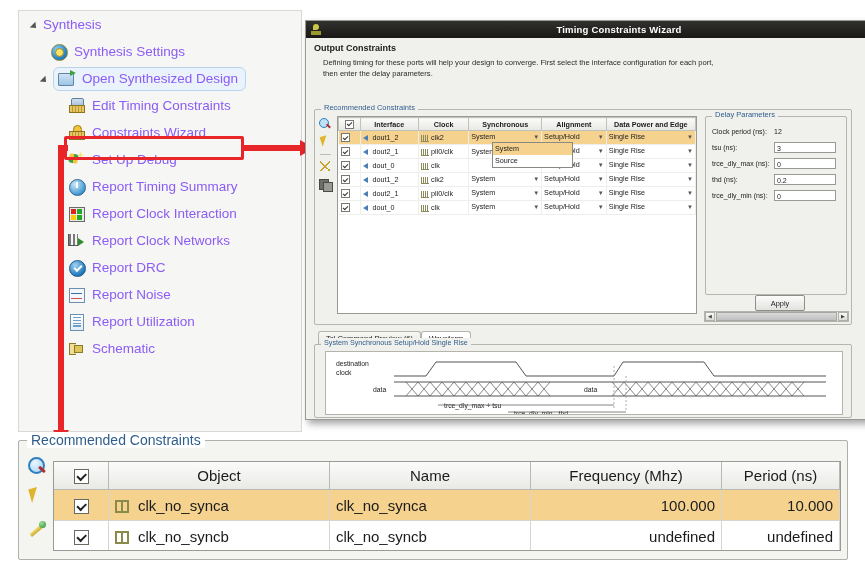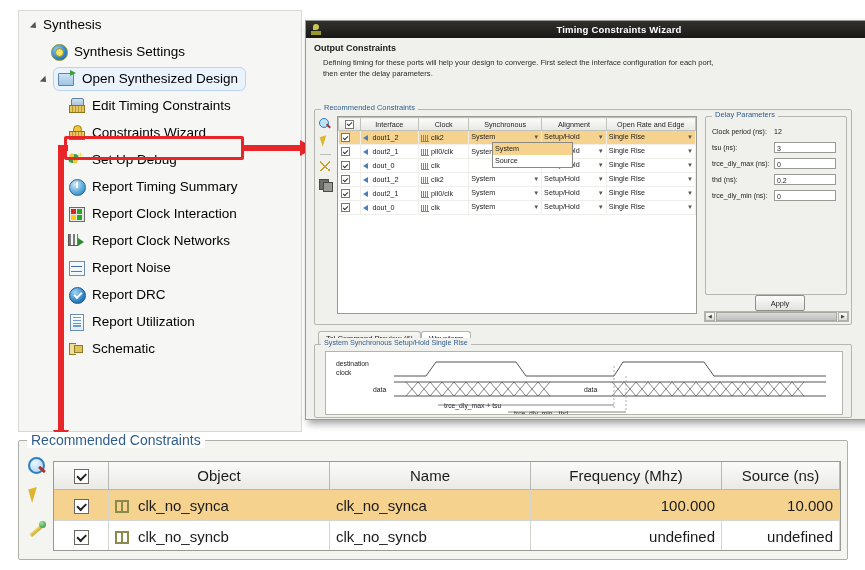--- a/index.html
+++ b/index.html
@@ -22,21 +22,21 @@
     width: 282px; height: 420px;
     background: #f6f6f4;
     border: 1px solid #d8d8d4;
   }
   .tree-row {
     display: flex;
     align-items: center;
     height: 27px;
     padding-left: 8px;
     font-size: 13.5px;
-    color: #000000;
+    color: #8b5cf6;
     white-space: nowrap;
   }
   .tree-arrow {
     width: 14px; height: 14px;
     flex: 0 0 14px;
     position: relative;
   }
   .tree-arrow::after {
     content: "";
     position: absolute;
@@ -268,21 +268,21 @@
     position: absolute; left: 22px; top: 6px;
     width: 358px; height: 196px;
     background: #ffffff;
     border: 1px solid #9a9a94;
     overflow: hidden;
   }
   table.grid { border-collapse: collapse; width: 100%; font-size: 7.2px; }
   table.grid th {
     background: linear-gradient(#fbfbfb,#e7e7e3);
     border: 1px solid #c2c2bc;
-    font-weight: normal;
+    font-weight: bold;
     color: #1b1b1b;
     height: 12px; padding: 0 2px;
   }
   table.grid td {
     border-bottom: 1px solid #eeeeea;
     border-right: 1px solid #eeeeea;
     height: 13px; padding: 0 2px;
     color: #1b1b1b; white-space: nowrap;
   }
   tr.row-sel td { background: #f6d28f; }
@@ -512,30 +512,30 @@
 
     <div class="tree-row indent3">
       <span class="tree-ico">
           <i class="ic-clocknet"></i>
         </span>
       <span class="tree-label">Report Clock Networks</span>
     </div>
 
     <div class="tree-row indent3">
       <span class="tree-ico">
+          <i class="ic-drc"></i>
+        </span>
+      <span class="tree-label">Report DRC</span>
+    </div>
+
+    <div class="tree-row indent3">
+      <span class="tree-ico">
           <i class="ic-noise"></i>
         </span>
       <span class="tree-label">Report Noise</span>
-    </div>
-
-    <div class="tree-row indent3">
-      <span class="tree-ico">
-          <i class="ic-drc"></i>
-        </span>
-      <span class="tree-label">Report DRC</span>
     </div>
 
     <div class="tree-row indent3">
       <span class="tree-ico">
           <i class="ic-util"></i>
         </span>
       <span class="tree-label">Report Utilization</span>
     </div>
 
 
@@ -582,21 +582,21 @@
 
       <div id="grid-wrap">
         <table class="grid">
           <thead>
             <tr>
               <th style="width:16px"><span class="cb"></span></th>
               <th style="width:52px">Interface</th>
               <th style="width:44px">Clock</th>
               <th style="width:66px">Synchronous</th>
               <th style="width:58px">Alignment</th>
-              <th style="width:82px">Open Rate and Edge</th>
+              <th style="width:82px">Data Power and Edge</th>
             </tr>
           </thead>
           <tbody>
             <tr class="row-sel">
               <td><span class="cb"></span></td>
               <td><span class="port-ico"></span><span>dout1_2</span></td>
               <td><span class="clk-ico"></span><span>clk2</span></td>
               <td><span class="cell-arrow">▼</span><span>System</span></td>
               <td><span class="cell-arrow">▼</span><span>Setup/Hold</span></td>
               <td><span class="cell-arrow">▼</span><span>Single Rise</span></td>
@@ -743,21 +743,21 @@
     </div>
 
     <div id="bt-table-wrap">
       <table class="btable">
         <thead>
           <tr>
             <th class="colcb"><span class="bcb"></span></th>
             <th style="width:208px">Object</th>
             <th style="width:188px">Name</th>
             <th style="width:178px">Frequency (Mhz)</th>
-            <th>Source (ns)</th>
+            <th>Period (ns)</th>
           </tr>
         </thead>
         <tbody>
           <tr class="brow-sel">
             <td class="colcb"><span class="bcb"></span></td>
             <td><span class="wave-ico"></span><span>clk_no_synca</span></td>
             <td>clk_no_synca</td>
             <td class="num">100.000</td>
             <td class="num">10.000</td>
           </tr>

